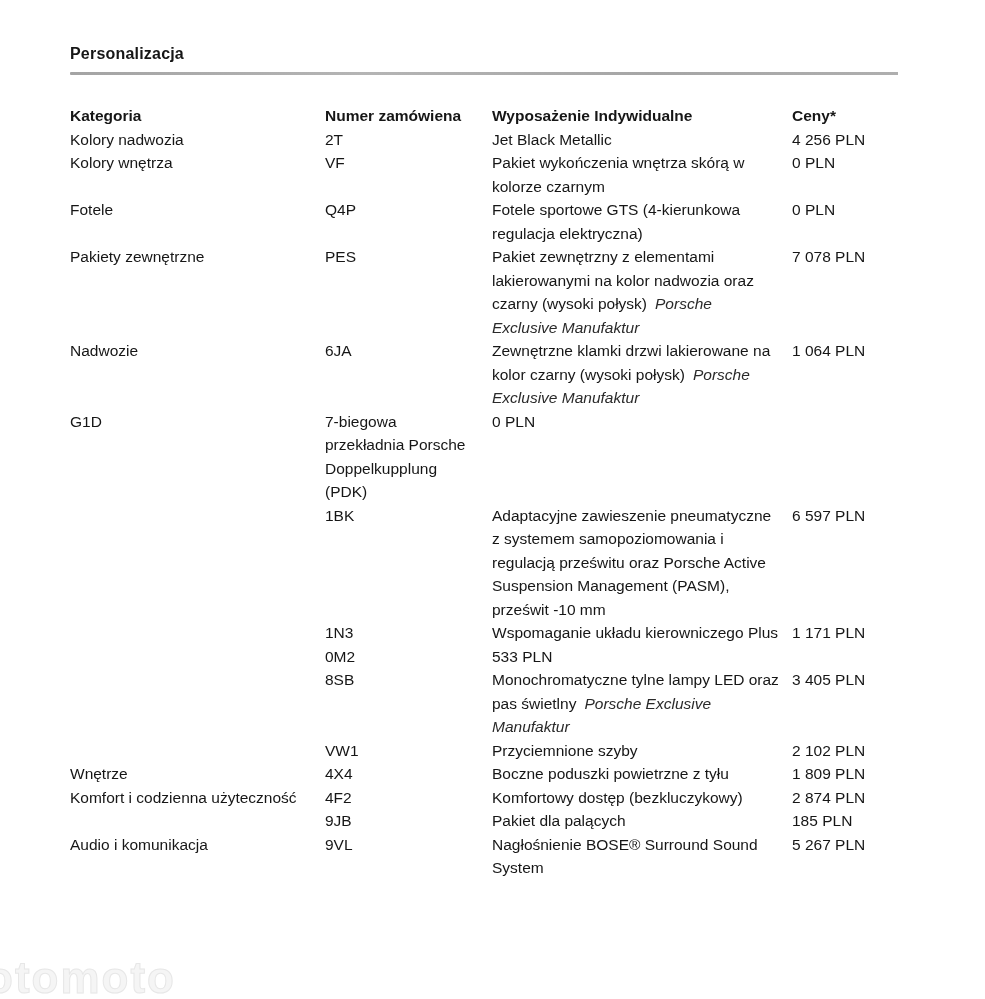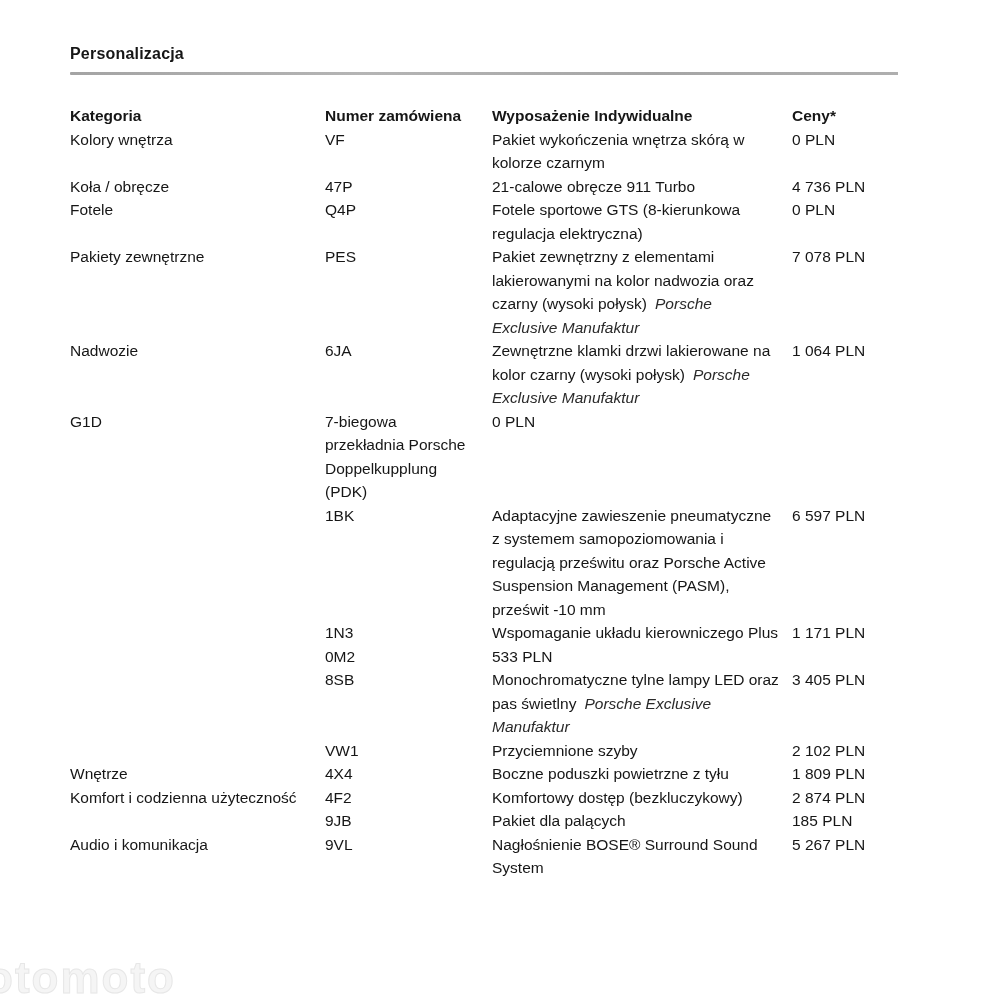--- a/index.html
+++ b/index.html
@@ -69,39 +69,39 @@
     <div class="title-rule"></div>
 
     <div>
       <div class="grid-row thead">
         <div class="col cat">Kategoria</div>
         <div class="col code">Numer zamówiena</div>
         <div class="col desc">Wyposażenie Indywidualne</div>
         <div class="col price">Ceny*</div>
       </div>
       <div id="rows">
+  <div class="grid-row body-row">
+    <div class="col cat">Kolory nadwozia</div>
+    <div class="col code">2T</div>
+    <div class="col desc"><span class="desc-text">Jet Black Metallic</span></div>
+    <div class="col price">4 256 PLN</div>
+  </div>
 
   <div class="grid-row body-row">
     <div class="col cat">Kolory wnętrza</div>
     <div class="col code">VF</div>
     <div class="col desc"><span class="desc-text">Pakiet wykończenia wnętrza skórą w kolorze czarnym</span></div>
     <div class="col price">0 PLN</div>
   </div>
 
-  <div class="grid-row body-row">
-    <div class="col cat">Koła / obręcze</div>
-    <div class="col code">47P</div>
-    <div class="col desc"><span class="desc-text">21-calowe obręcze 911 Turbo</span></div>
-    <div class="col price">4 736 PLN</div>
-  </div>
 
   <div class="grid-row body-row">
     <div class="col cat">Fotele</div>
     <div class="col code">Q4P</div>
-    <div class="col desc"><span class="desc-text">Fotele sportowe GTS (8-kierunkowa regulacja elektryczna)</span></div>
+    <div class="col desc"><span class="desc-text">Fotele sportowe GTS (4-kierunkowa regulacja elektryczna)</span></div>
     <div class="col price">0 PLN</div>
   </div>
 
   <div class="grid-row body-row">
     <div class="col cat">Pakiety zewnętrzne</div>
     <div class="col code">PES</div>
     <div class="col desc"><span class="desc-text">Pakiet zewnętrzny z elementami lakierowanymi na kolor nadwozia oraz czarny (wysoki połysk)</span><span class="desc-italic">Porsche Exclusive Manufaktur</span></div>
     <div class="col price">7 078 PLN</div>
   </div>
 

